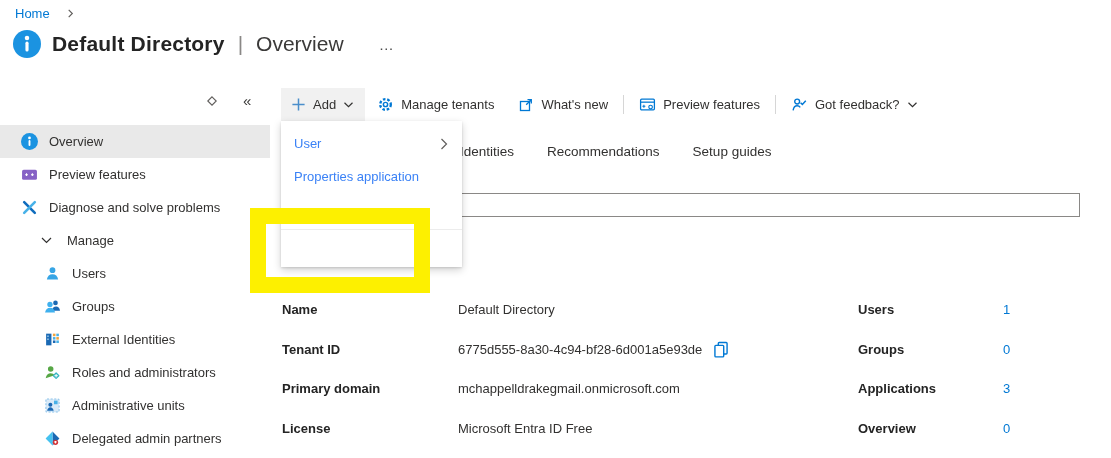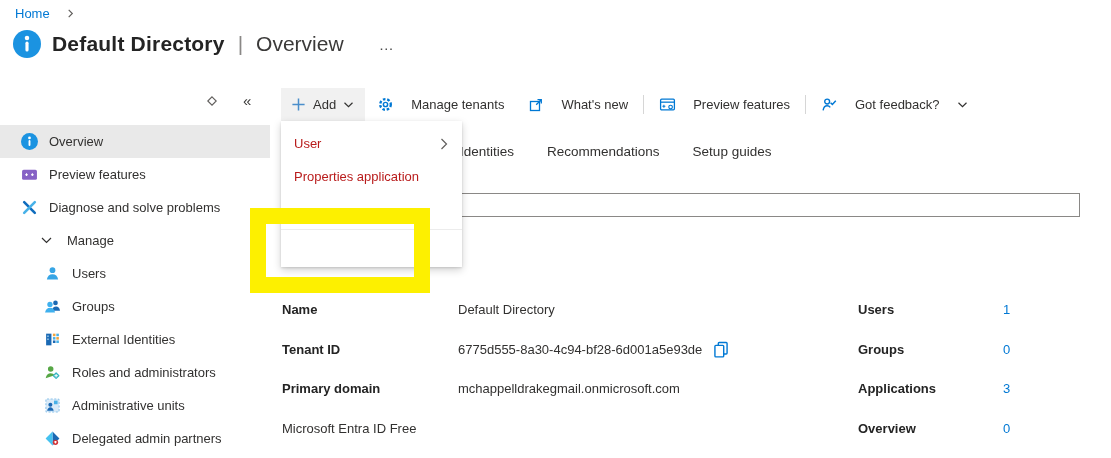--- a/index.html
+++ b/index.html
@@ -19,21 +19,21 @@
   .header-more { margin-left:24px; color:#494949; font-size:15px; letter-spacing:1px; }
 
   
   .side-ctl { position:absolute; top:96px; color:#605e5c; }
   .pin { left:207px; }
   .collapse { left:243px; top:92px; font-size:15px; color:#3b3a39; }
 
   
   .toolbar { position:absolute; left:281px; top:88px; height:33px; display:flex; align-items:center; font-size:13px; }
   .add-btn { height:33px; background:#f1f1f1; display:flex; align-items:center; gap:7px; padding:0 11px 0 10px; cursor:pointer; }
-  .tb-item { display:flex; align-items:center; gap:17px; padding:0 12px; height:33px; cursor:pointer; }
+  .tb-item { display:flex; align-items:center; gap:7px; padding:0 12px; height:33px; cursor:pointer; }
   .tb-sep { width:1px; height:19px; background:#d6d6d6; margin:0 3px; }
   .tb-label { color:#323130; }
 
   
   .tabs { position:absolute; left:460px; top:144px; display:flex; gap:33px; font-size:13.5px; color:#323130; }
   .tab { cursor:pointer; }
 
   
   .search-input { position:absolute; left:290px; top:193px; width:790px; height:24px;
                   border:1px solid #8a8886; background:#fff; font-size:13px; padding:0 8px;
@@ -44,21 +44,21 @@
   .side-item { height:33px; display:flex; align-items:center; gap:11px; padding-left:21px; font-size:13px; color:#323130; cursor:pointer; }
   .side-item.selected { background:#e9e9e9; }
   .side-item.sub { padding-left:44px; }
   .side-item.group { padding-left:16px; gap:14px;margin-left:24px; }
   .side-icon { width:17px; height:17px; flex:0 0 17px; }
 
   
   .menu { position:absolute; left:281px; top:121px; width:181px; height:146px; background:#fff; z-index:30;
           box-shadow:0 3px 8px rgba(0,0,0,.18), 0 1px 2px rgba(0,0,0,.12); padding-top:6px; }
   .menu-item { height:33px; display:flex; align-items:center; justify-content:space-between;
-               padding:0 13px; font-size:13px; color:#b91c1c; cursor:pointer; }
+               padding:0 13px; font-size:13px; color:#3b82f6; cursor:pointer; }
   .menu-item.short { height:29px; }
   .menu-gap { height:7px; }
   .menu-divider { height:1px; background:#ececec; }
 
   
   .highlight-box { position:absolute; left:250px; top:208px; width:180px; height:85px;
                    border:16px solid #fdf000; z-index:60; pointer-events:none; }
 
   
   .details { position:absolute; left:282px; top:290px; font-size:13px; }
@@ -322,20 +322,21 @@
           <rect x="2.6" y="4.8" width="7.8" height="10.2" rx="0.8" fill="#fff" stroke="#0078d4" stroke-width="1.25"></rect>
         </svg>
       </span>
     </span>
   </div>
   <div class="field-row">
     <span class="field-label">Primary domain</span>
     <span class="field-value">mchappelldrakegmail.onmicrosoft.com</span>
   </div>
   <div class="field-row">
+    <span class="field-label">License</span>
     <span class="field-value">Microsoft Entra ID Free</span>
   </div>
 </div>
 
 <div class="stats">
   <div class="stat-row">
     <span class="stat-label">Users</span>
     <span class="stat-value">1</span>
   </div>
   <div class="stat-row">

